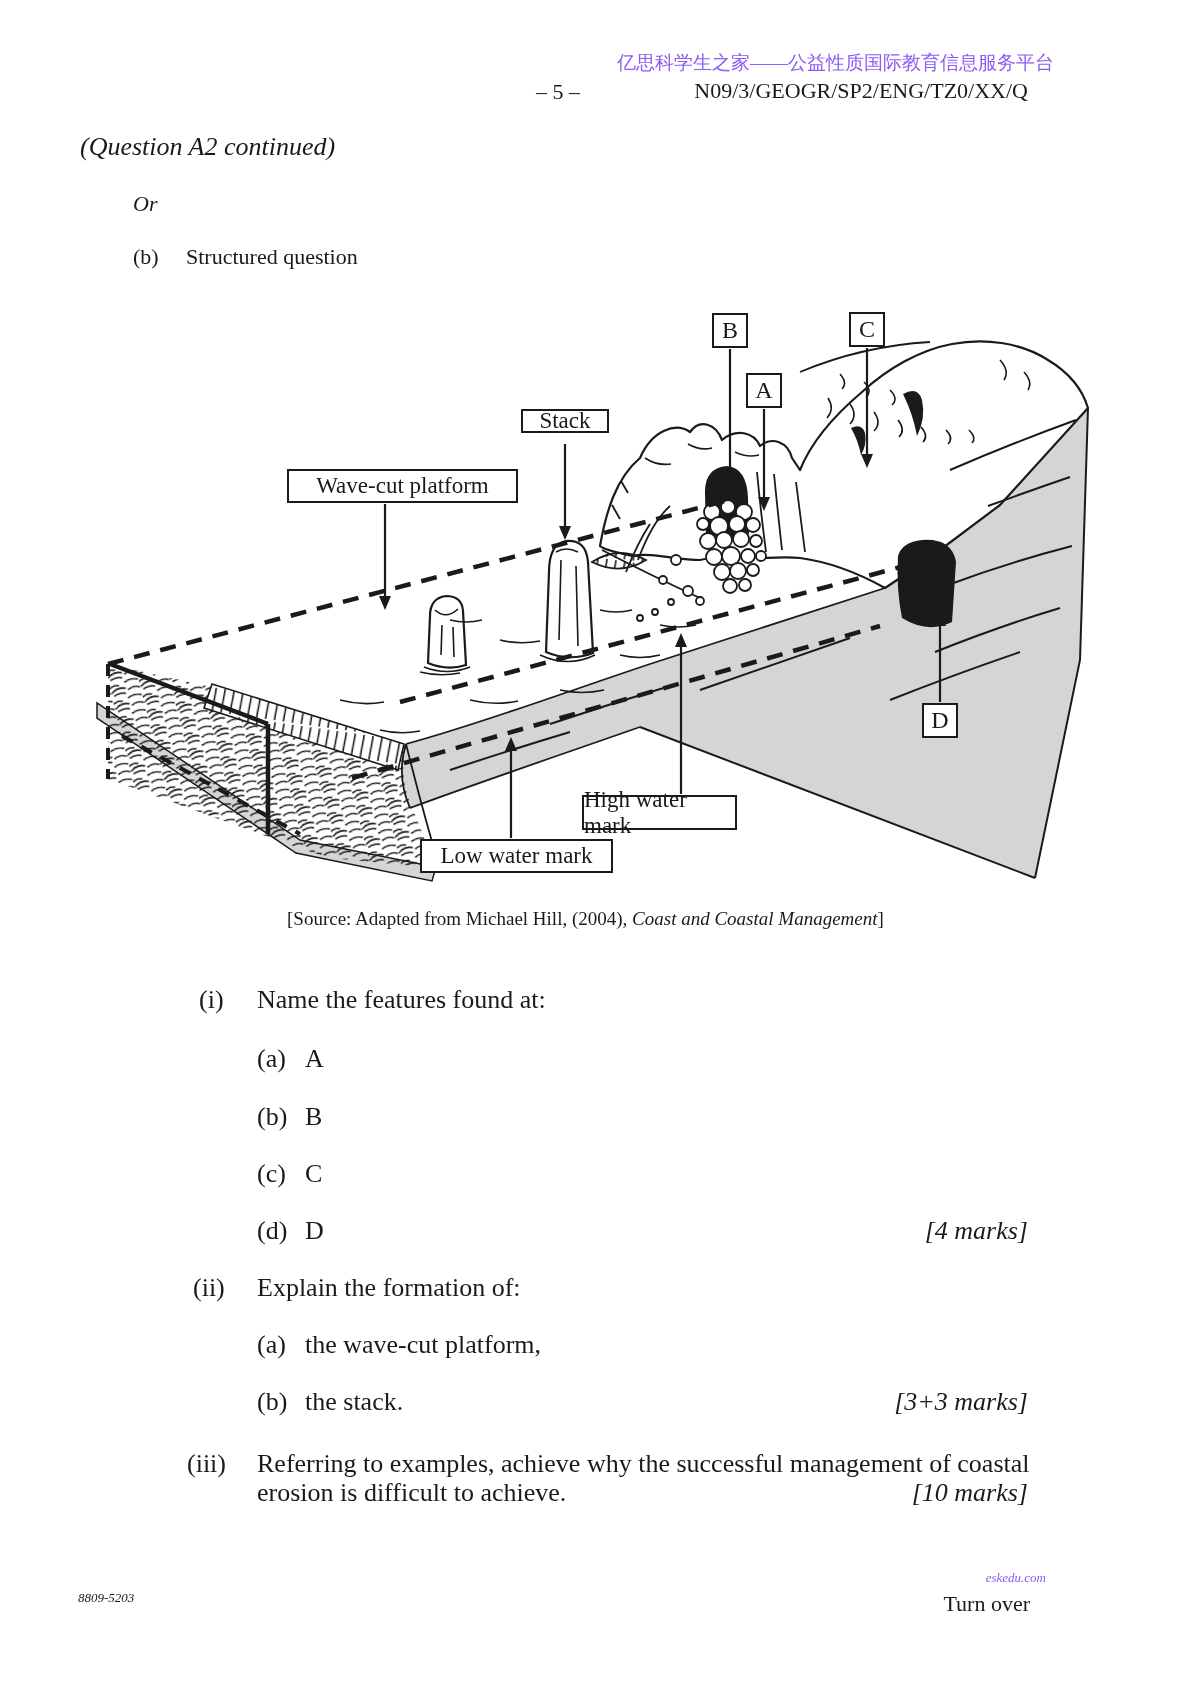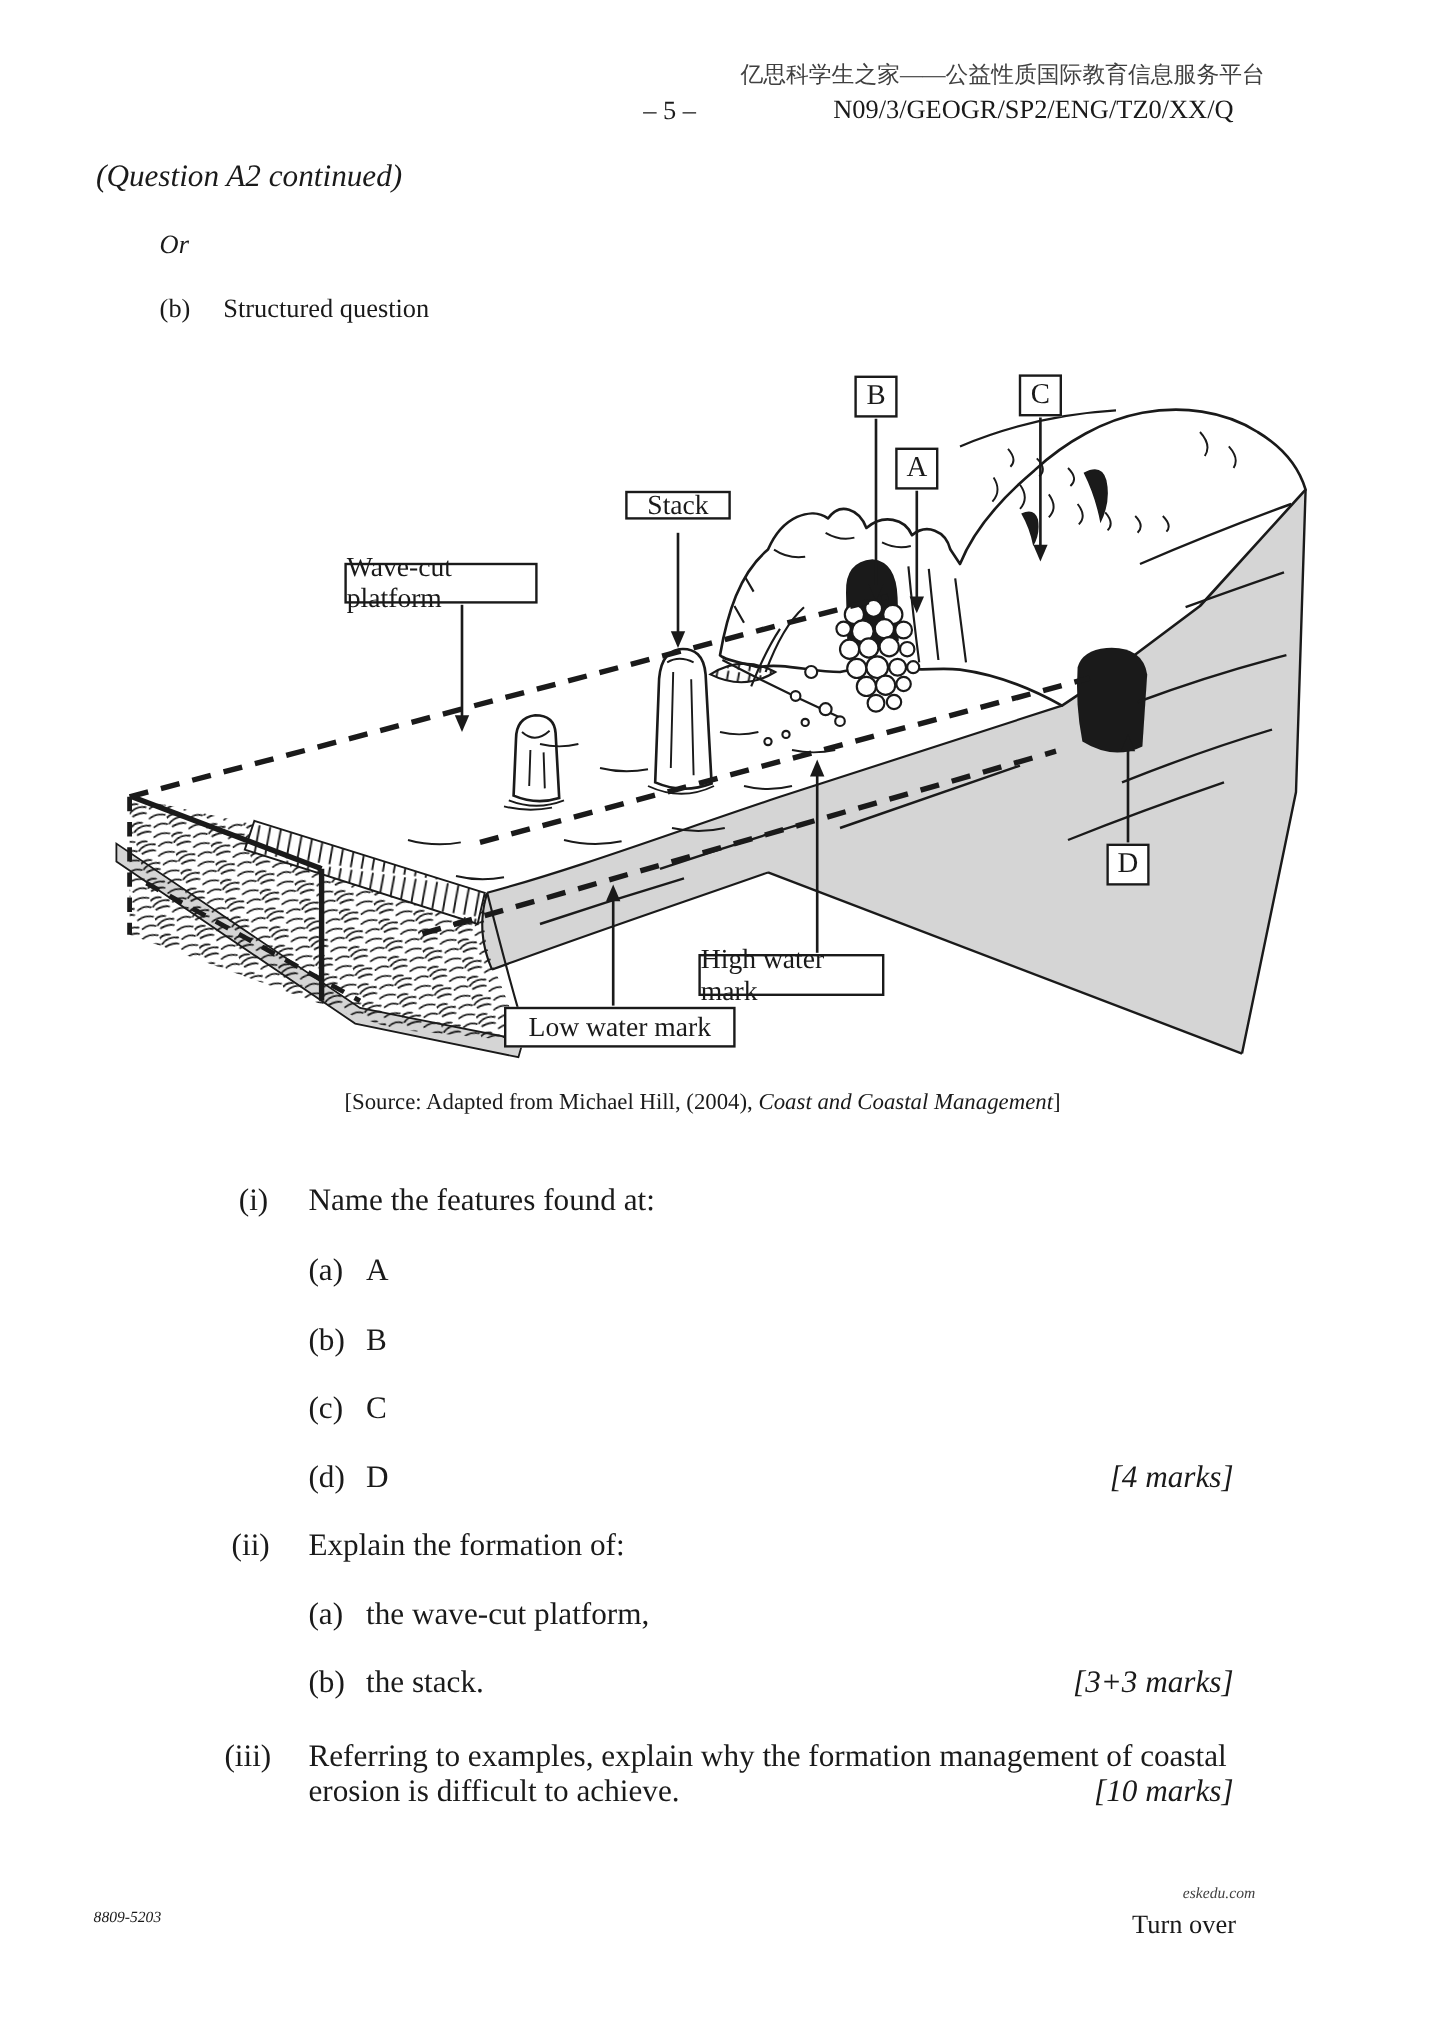--- a/index.html
+++ b/index.html
@@ -1,21 +1,21 @@
 <!DOCTYPE html>
 <html><head>
 <meta charset="utf-8">
 <style>
   html,body{margin:0;padding:0;}
   body{width:1191px;height:1684px;position:relative;background:#ffffff;
        font-family:"Liberation Serif",serif;color:#1a1a1a;overflow:hidden;}
   .abs{position:absolute;white-space:nowrap;}
   .ital{font-style:italic;}
   .bold{font-weight:normal;}
-  .gray{color:#404040;}
+  .gray{color:#8b5cf6;}
   .t21{font-size:26px;line-height:23px;}
   .t22{font-size:22px;line-height:24px;}
   .t19{font-size:19px;line-height:21px;}
   .t18{font-size:13px;line-height:20px;font-style:italic;}
   .rt{text-align:right;}
   
   #diagram{position:absolute;left:85px;top:280px;width:1005px;height:608px;}
   #diagram svg{position:absolute;left:0;top:0;width:1005px;height:608px;}
   .lblbox{position:absolute;background:#ffffff;border:2px solid #1a1a1a;
           display:flex;align-items:center;justify-content:center;
@@ -182,21 +182,21 @@
     </div>
   <div class="lblbox sq" style="left:764px;top:32px;width:36px;height:35px;">
       <span>C</span>
     </div>
   <div class="lblbox sq" style="left:661px;top:93px;width:36px;height:35px;">
       <span>A</span>
     </div>
   <div class="lblbox" style="left:436px;top:129px;width:88px;height:24px;">
       <span>Stack</span>
     </div>
-  <div class="lblbox" style="left:202px;top:189px;width:161px;height:34px;">
+  <div class="lblbox" style="left:202px;top:189px;width:231px;height:34px;">
       <span>Wave-cut platform</span>
     </div>
   <div class="lblbox sq" style="left:837px;top:423px;width:36px;height:35px;">
       <span>D</span>
     </div>
   <div class="lblbox" style="left:497px;top:515px;width:155px;height:35px;">
       <span>High water mark</span>
     </div>
   <div class="lblbox" style="left:335px;top:559px;width:193px;height:34px;">
       <span>Low water mark</span>
@@ -225,19 +225,19 @@
 <div class="abs t21" style="left:257px;top:1276px;">Explain the formation of:</div>
 
 <div class="abs t21" style="left:257px;top:1333px;">(a)</div>
 <div class="abs t21" style="left:305px;top:1333px;">the wave-cut platform,</div>
 
 <div class="abs t21" style="left:257px;top:1390px;">(b)</div>
 <div class="abs t21" style="left:305px;top:1390px;">the stack.</div>
 <div class="abs t21 ital rt" style="right:163px;top:1390px;">[3+3 marks]</div>
 
 <div class="abs t21" style="left:187px;top:1452px;">(iii)</div>
-<div class="abs t21" style="left:257px;top:1452px;">Referring to examples, explain why the formation management of coastal</div>
+<div class="abs t21" style="left:257px;top:1452px;">Referring to examples, achieve why the successful management of coastal</div>
 <div class="abs t21" style="left:257px;top:1481px;">erosion is difficult to achieve.</div>
 <div class="abs t21 ital rt" style="right:163px;top:1481px;">[10 marks]</div>
 
 <div class="abs t18" style="left:78px;top:1588px;">8809-5203</div>
 <div class="abs t18 gray rt" style="right:145px;top:1568px;">eskedu.com</div>
 <div class="abs t22 bold rt" style="right:161px;top:1592px;">Turn over</div>
 
 </body></html>

